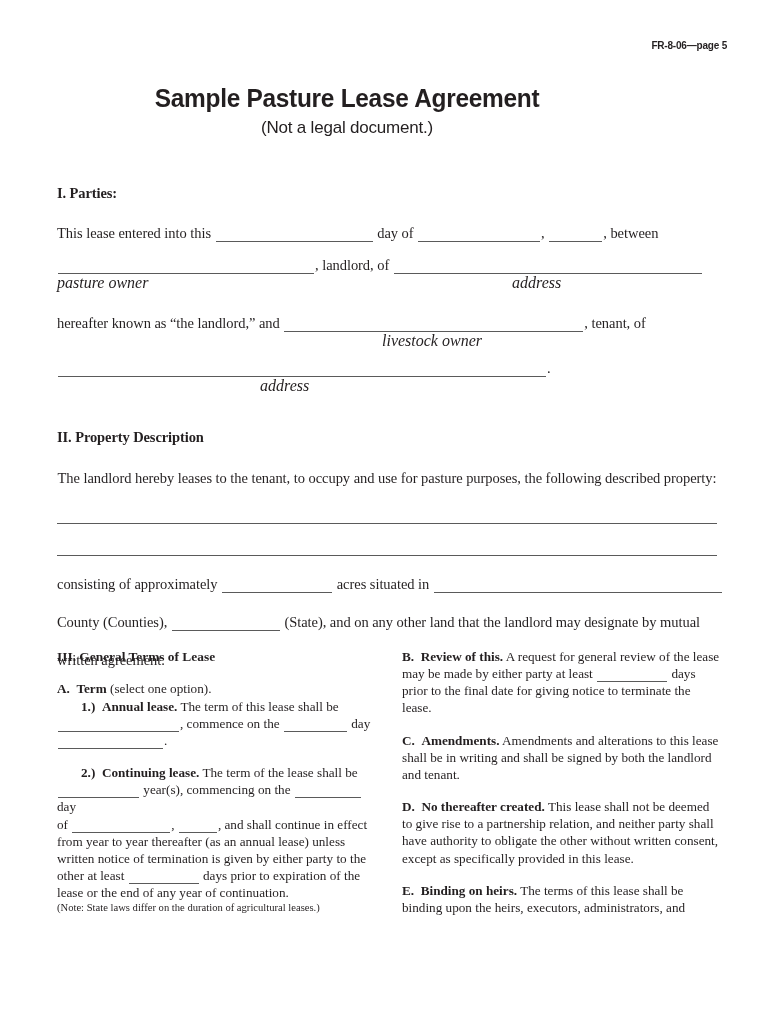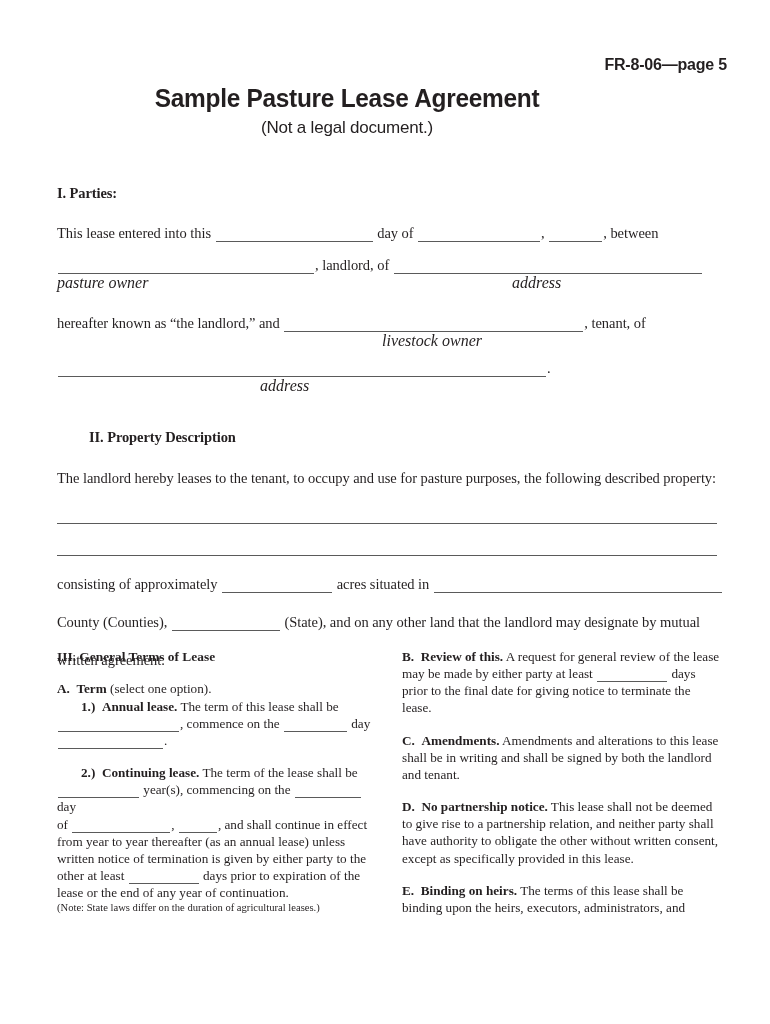--- a/index.html
+++ b/index.html
@@ -12,25 +12,25 @@
     height: 1024px;
     position: relative;
     font-family: "Liberation Serif", "DejaVu Serif", serif;
     color: #231f20;
     overflow: hidden;
   }
 
   
   .page-header {
     position: absolute;
-    top: 56px;
+    top: 40px;
     right: 43px;
     font-family: "Liberation Sans", sans-serif;
     font-weight: bold;
-    font-size: 16px;
+    font-size: 10px;
     letter-spacing: -0.2px;
     color: #231f20;
   }
 
   
   .title-block {
     position: absolute;
     top: 84px;
     left: 0;
     width: 694px;
@@ -167,23 +167,23 @@
     <span class="caption" style="position:absolute;left:325px;top:0;">livestock owner</span>
   </div>
 
   <div class="para" style="margin-top:12px;">
     <span class="blank" style="width:488px;"></span><span>.</span>
   </div>
   <div style="position:relative;height:16px;">
     <span class="caption" style="position:absolute;left:203px;top:0;">address</span>
   </div>
 
-  <div class="sec-head" style="margin-top:36px;margin-left:32px;">II. Property Description</div>
-
-  <div class="para" style="margin-top:24px;">The landlord hereby leases to the tenant, to occupy and use for pasture purposes, the following described property:</div>
+  <div class="sec-head" style="margin-top:36px;">II. Property Description</div>
+
+  <div class="para" style="margin-top:24px;text-align:center;">The landlord hereby leases to the tenant, to occupy and use for pasture purposes, the following described property:</div>
 
   <div class="rule" style="margin-top:36px;"></div>
   <div class="rule" style="margin-top:31px;"></div>
 
   <div class="para" style="margin-top:20px;">
     <span>consisting of approximately</span>
     <span class="blank" style="width:110px;"></span>
     <span>acres situated in</span>
     <span class="blank" style="width:288px;"></span>
   </div>
@@ -250,21 +250,21 @@
 
     <div class="gap"></div>
 
     <p>
       <b>C.</b>&nbsp;&nbsp;<b>Amendments.</b><span> Amendments and alterations to this lease shall be in writing and shall be signed by both the landlord and tenant.</span>
     </p>
 
     <div class="gap"></div>
 
     <p>
-      <b>D.</b>&nbsp;&nbsp;<b>No partnership notice.</b><span> This lease shall not be deemed to give rise to a partnership relation, and neither party shall have authority to obligate the other without written consent, except as specifically provided in this lease.</span>
+      <b>D.</b>&nbsp;&nbsp;<b>No thereafter created.</b><span> This lease shall not be deemed to give rise to a partnership relation, and neither party shall have authority to obligate the other without written consent, except as specifically provided in this lease.</span>
     </p>
 
     <div class="gap"></div>
 
     <p>
       <b>E.</b>&nbsp;&nbsp;<b>Binding on heirs.</b><span> The terms of this lease shall be binding upon the heirs, executors, administrators, and</span>
     </p>
   </div>
 </div>
 

